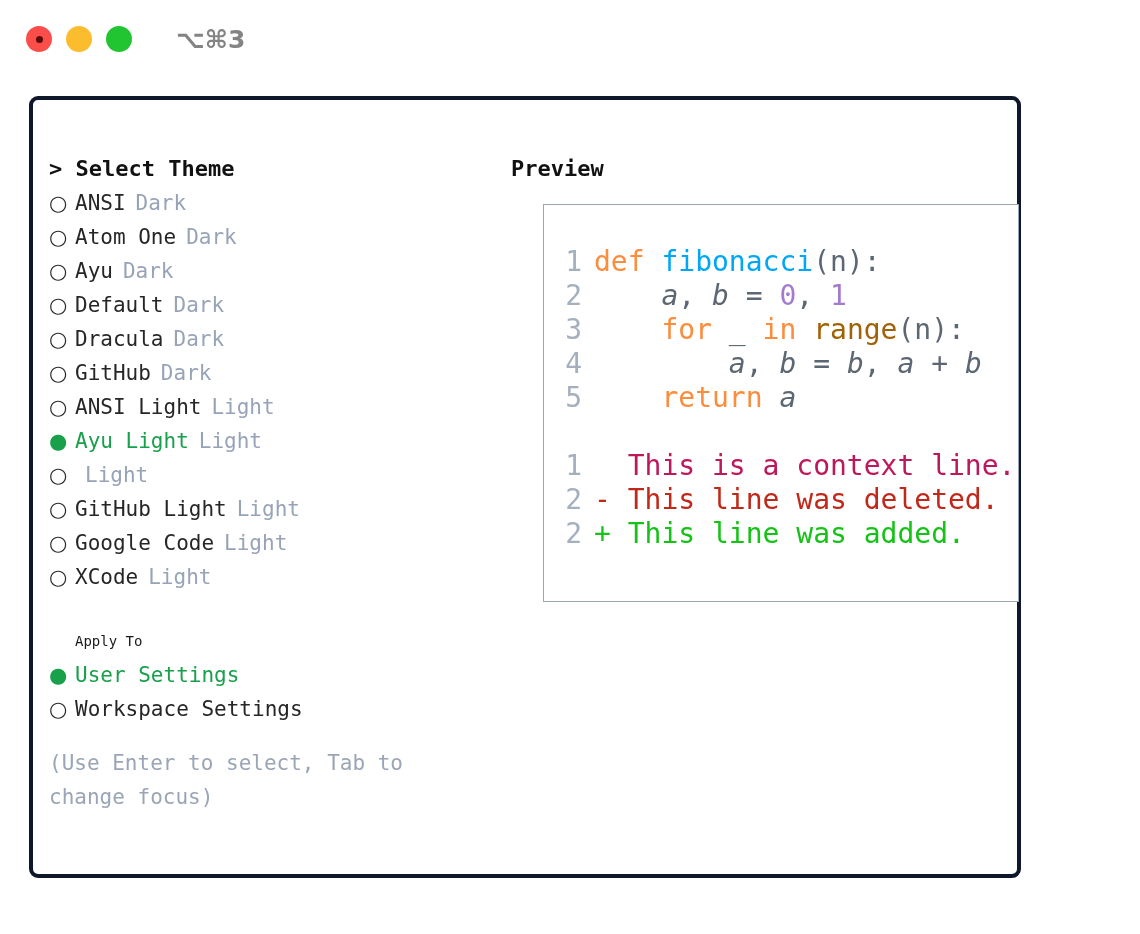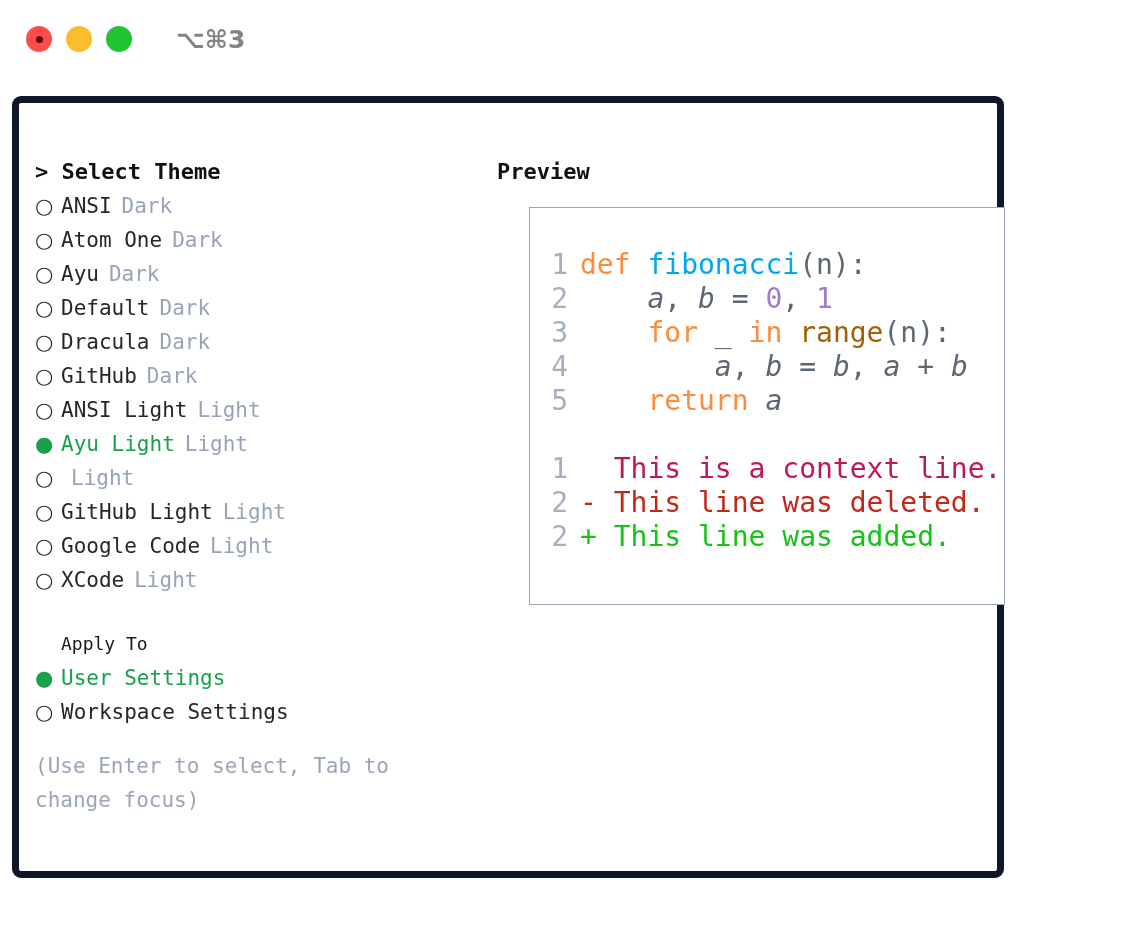--- a/index.html
+++ b/index.html
@@ -59,25 +59,25 @@
     font-size: 25px;
     font-weight: bold;
     color: #848484;
     letter-spacing: 0px;
     font-family: "DejaVu Sans", sans-serif;
   }
 
   
   .dialog {
     position: absolute;
-    left: 12px;
+    left: 29px;
     top: 96px;
     width: 992px;
     height: 782px;
-    border: 7px solid #0f172a;
+    border: 4px solid #0f172a;
     border-radius: 9px;
     box-sizing: border-box;
     background: #ffffff;
   }
 
   .columns {
     position: absolute;
     left: 0; top: 0;
     width: 100%; height: 100%;
   }
@@ -125,21 +125,21 @@
   .opt-label { color: #262626; }
   .opt-row.selected .opt-label { color: #18A04A; }
   .opt-tag {
     color: #97A3B6;
     margin-left: 10px;
   }
 
   .section-gap { height: 30px; }
 
   .subheading {
-    font-size: 18px;
+    font-size: 14px;
     color: #1A1A1A;
     line-height: 34px;
     padding-left: 26px;
     white-space: pre;
   }
 
   .hint {
     margin-top: 20px;
     font-size: 21px;
     color: #9AA5B6;

